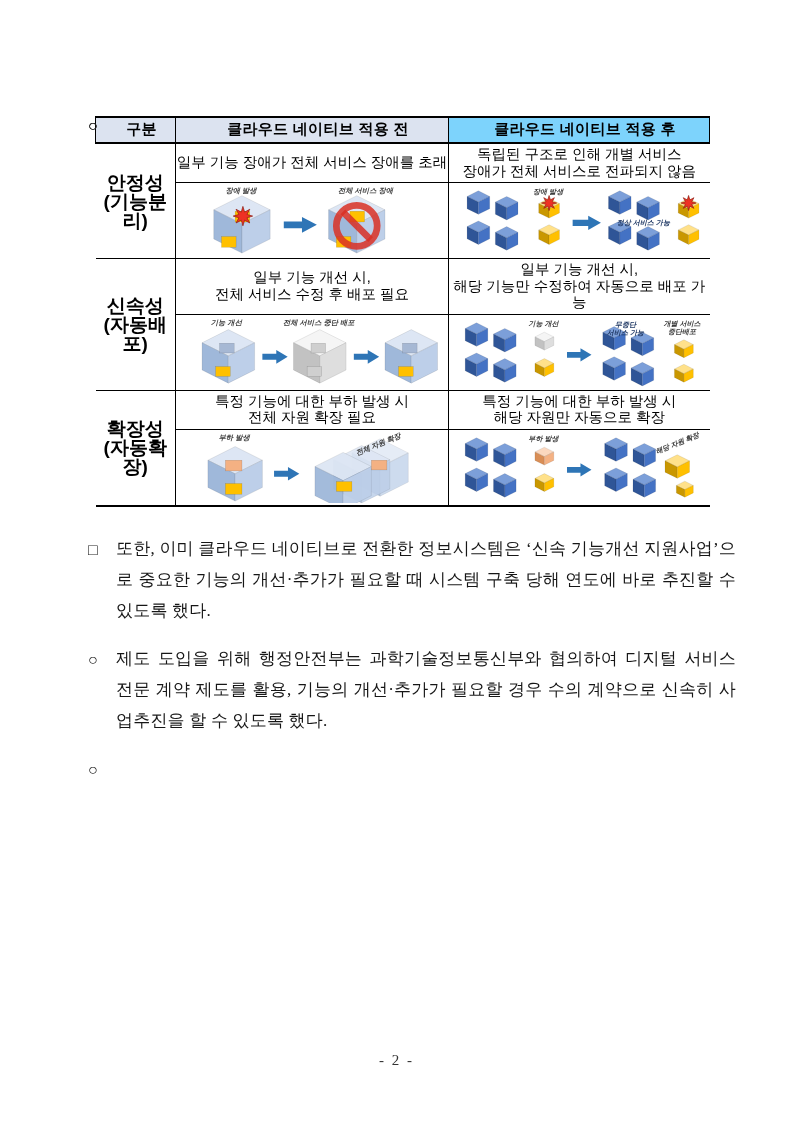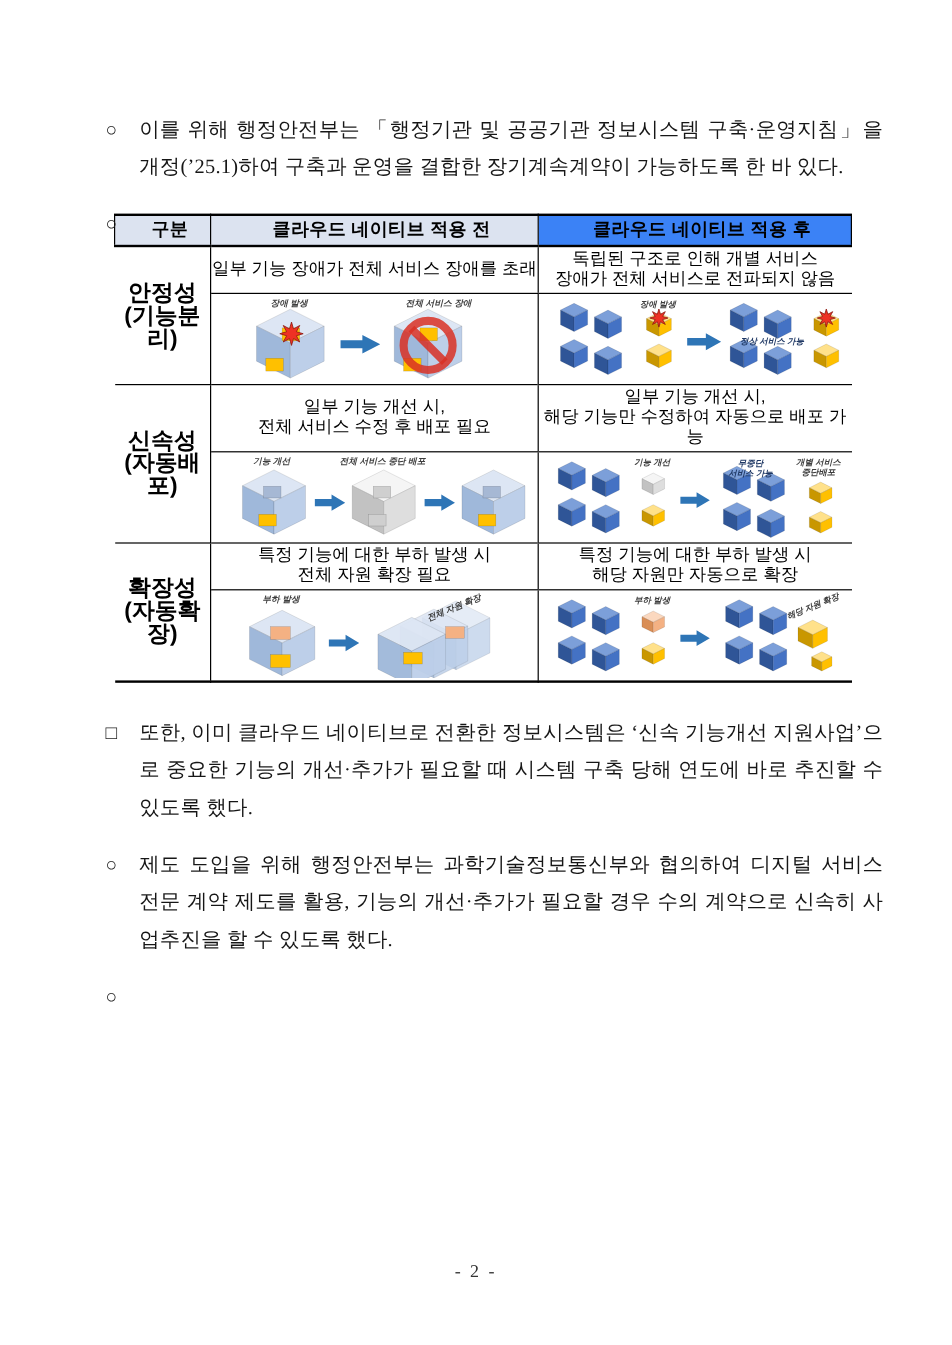--- a/index.html
+++ b/index.html
@@ -55,36 +55,36 @@
     font-size:15px;color:#333;font-family:"Liberation Serif", serif;letter-spacing:2px;
   }
 </style>
 </head>
 <body>
 
 <div class="page">
   <div class="content">
 
     <div id="top-paras">
-        <div class="para"><span class="bullet">○</span><span class="ptxt">이를 위해 행정안전부는 「행정기관 및 공공기관 정보시스템 구축·운영지침」을 개정(’25.1)하여 구축과 운영을 결합한 장기계속계약이 가능하도록 한 바 있다.</span></div>
+        <div class="para"><span class="bullet">○</span></div>
         <div class="para"><span class="bullet">○</span></div>
       </div>
 
     <div class="tblwrap">
       <table class="adv">
         <colgroup>
             <col class="c1">
             <col class="c2">
             <col class="c3">
           </colgroup>
         <thead>
           <tr>
             <th class="h1" style="background: rgb(220, 227, 240);">구분</th>
             <th class="h2" style="background: rgb(220, 227, 240);">클라우드 네이티브 적용 전</th>
-            <th class="h3" style="background: #3b82f6;">클라우드 네이티브 적용 후</th>
+            <th class="h3" style="background: #7dd3fc;">클라우드 네이티브 적용 후</th>
           </tr>
         </thead>
         <tbody>
 
           <tr class="rowtop">
             <td class="cat" rowspan="2">
               <div>안정성</div>
               <div>(기능분리)</div>
             </td>
             <td class="cap">

